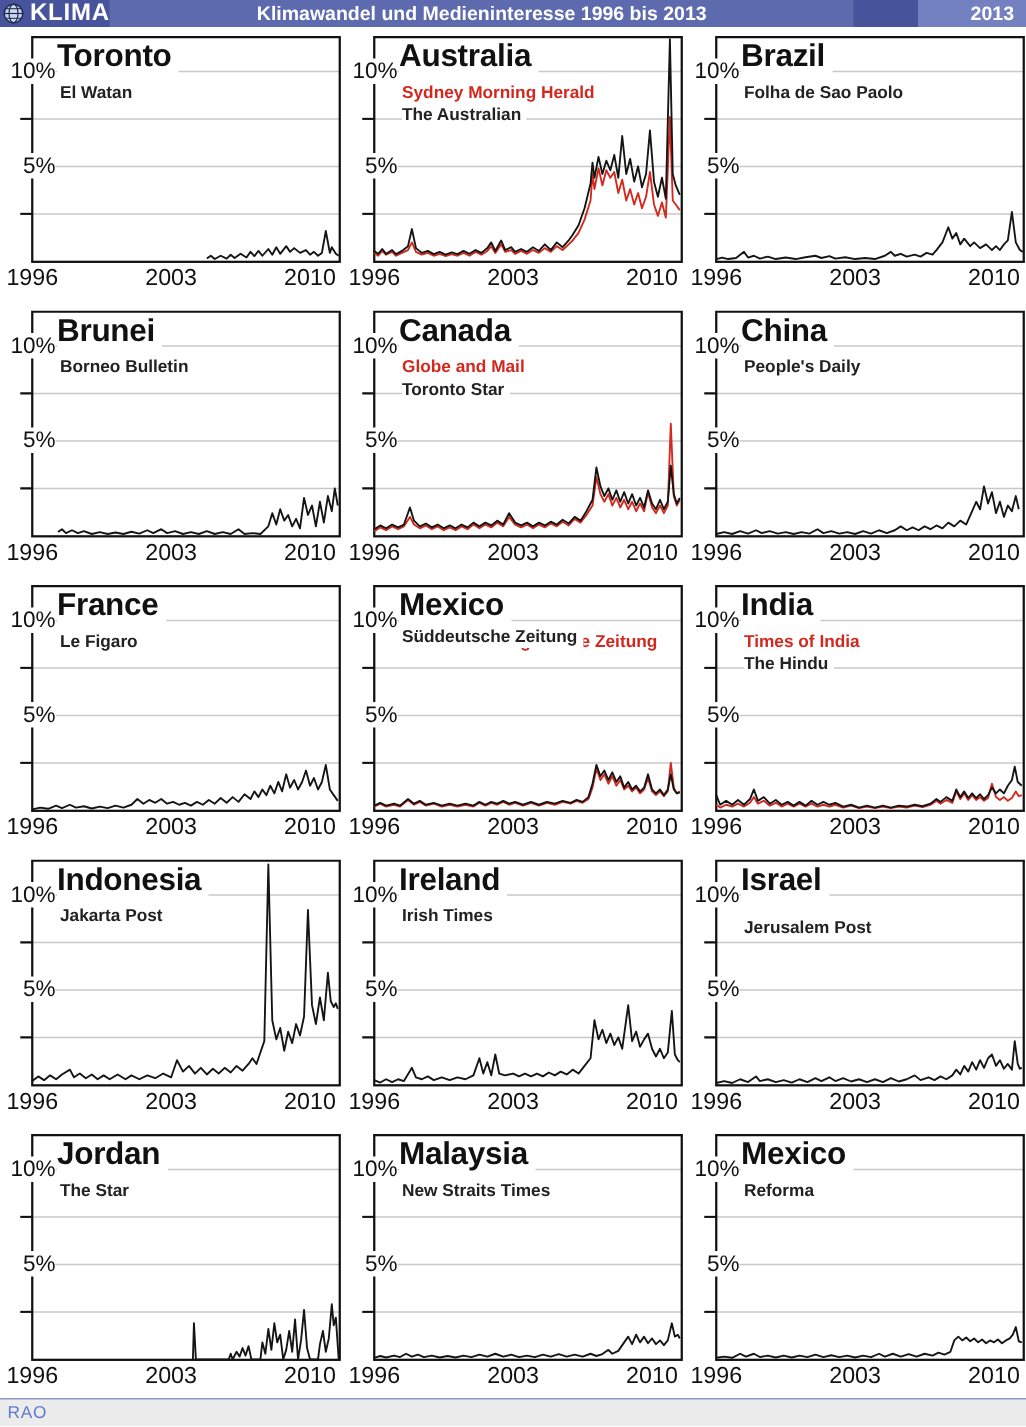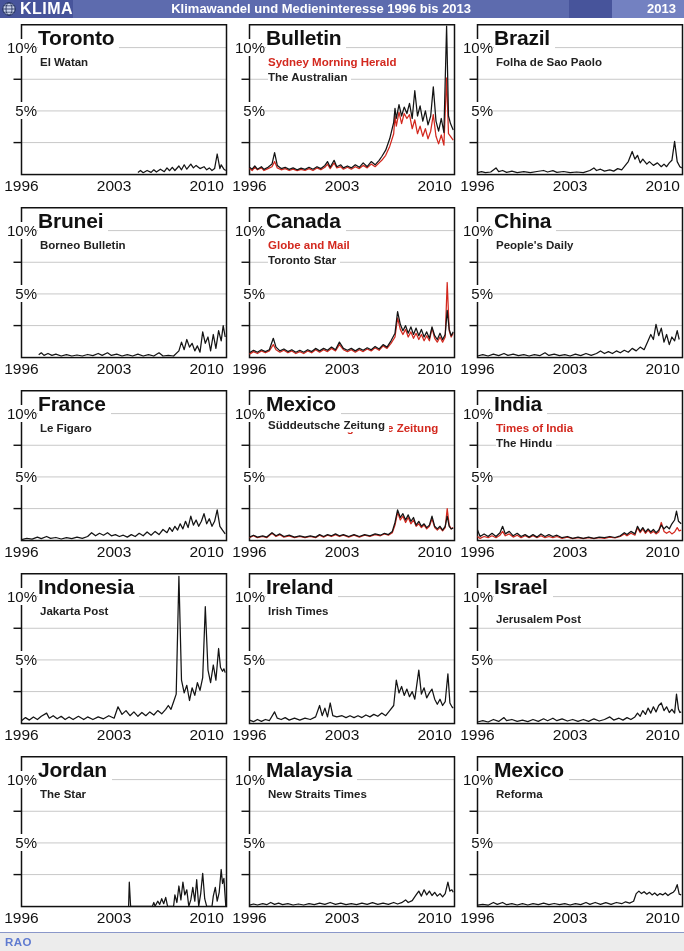--- a/index.html
+++ b/index.html
@@ -23,21 +23,21 @@
         background:#fff;line-height:17px;}
   .ctitle{position:absolute;left:38px;top:2px;font-size:21px;font-weight:bold;color:#111;
           background:#fff;padding-right:5px;line-height:24px;letter-spacing:-.2px;white-space:nowrap;}
   .paper{position:absolute;left:40px;font-size:11.5px;font-weight:600;background:#fff;
          padding-right:4px;line-height:14px;white-space:nowrap;}
   .xlab{position:absolute;top:153px;width:60px;text-align:center;font-size:15.5px;color:#111;}
   
   .bottombar{position:absolute;left:0;top:932px;width:684px;height:19px;background:#ececec;
              border-top:1px solid #8a97c9;box-sizing:border-box;display:flex;justify-content:space-between;
              align-items:center;padding:0 5px;font-size:11px;color:#3a3a3a;}
-  .rao{font-weight:bold;color:#5f7bd0;font-size:11.5px;letter-spacing:.5px;}
+  .rao{font-weight:normal;color:#5f7bd0;font-size:11.5px;letter-spacing:.5px;}
 </style>
 </head>
 <body>
 
 <div class="page">
   <header class="topbar">
     <div class="brand">
       <span class="logo">
         <svg width="14" height="14" viewBox="0 0 14 14">
           <circle cx="7" cy="7" r="6.2" fill="#cdd6ee" stroke="#1c2a55" stroke-width="1"></circle>
@@ -87,21 +87,21 @@
           <rect x="21.5" y="0.75" width="205" height="149.8" fill="none" stroke="#111111" stroke-width="1.5"></rect>
           <line x1="13.5" y1="118.5875" x2="21.5" y2="118.5875" stroke="#111111" stroke-width="1.4"></line>
           <line x1="13.5" y1="86.92500000000001" x2="21.5" y2="86.92500000000001" stroke="#111111" stroke-width="1.4"></line>
           <line x1="13.5" y1="55.2625" x2="21.5" y2="55.2625" stroke="#111111" stroke-width="1.4"></line>
           <line x1="13.5" y1="23.60000000000001" x2="21.5" y2="23.60000000000001" stroke="#111111" stroke-width="1.4"></line>
           <path d="M21.5 144.6L24.1 146.5L26.8 143.3L29.4 145.8L33.4 143.9L36.0 146.5L40.0 144.6L44.0 142.7L46.6 137.6L49.3 143.9L53.2 145.8L57.2 144.6L61.2 146.5L65.1 145.2L69.1 146.7L73.1 145.4L77.0 146.5L81.0 144.6L85.0 146.5L89.0 143.9L92.9 145.8L96.9 143.3L99.5 140.1L102.2 144.6L106.1 138.9L108.8 143.9L112.8 142.7L115.4 145.2L119.4 143.3L123.3 145.2L127.3 142.7L131.3 144.6L135.2 141.4L139.2 143.9L143.2 140.1L147.1 142.7L151.1 138.9L153.8 136.3L157.7 131.3L161.7 122.4L165.7 109.7L167.0 92.0L168.3 102.1L171.0 88.2L173.6 99.6L176.2 89.5L178.9 94.5L181.5 90.7L184.2 104.7L186.8 95.8L189.5 109.7L192.1 102.1L194.8 112.3L197.4 104.7L200.0 114.8L202.7 107.2L205.3 90.7L208.0 112.3L210.6 119.9L213.3 111.0L215.9 121.1L218.6 54.0L220.5 109.7L222.5 112.3L225.2 116.1" fill="none" stroke="#d3281e" stroke-width="1.25" stroke-linejoin="round"></path>
           <path d="M21.5 143.3L24.1 145.2L26.8 142.0L29.4 145.2L33.4 142.7L36.0 145.4L40.0 143.3L44.0 140.1L46.6 128.7L49.3 141.4L53.2 144.6L57.2 143.3L61.2 145.4L65.1 143.9L69.1 145.8L73.1 144.2L77.0 145.4L81.0 143.3L85.0 145.2L89.0 142.7L92.9 144.6L96.9 141.4L99.5 137.6L102.2 143.3L106.1 136.3L108.8 142.7L112.8 140.8L115.4 143.9L119.4 142.0L123.3 143.9L127.3 140.8L131.3 143.3L135.2 138.9L139.2 142.7L143.2 137.6L147.1 140.8L151.1 136.3L153.8 132.5L157.7 126.2L161.7 114.8L165.7 98.3L167.0 84.4L168.3 94.5L171.0 80.6L173.6 92.0L176.2 83.1L178.9 89.5L181.5 79.3L184.2 94.5L186.8 66.7L189.5 92.0L192.1 81.9L194.8 97.1L197.4 86.9L200.0 100.9L202.7 92.0L205.3 62.9L208.0 97.1L210.6 107.2L213.3 94.5L215.9 108.5L218.6 2.1L220.5 92.0L222.5 99.6L225.2 105.9" fill="none" stroke="#141414" stroke-width="1.25" stroke-linejoin="round"></path>
         </svg>
         <span class="ylab" style="top: 14.6px;">10%</span>
         <span class="ylab" style="top: 77.925px;">5%</span>
-        <div class="ctitle">Bulletin</div>
+        <div class="ctitle">Australia</div>
         <div class="paper" style="top: 31px; color: rgb(211, 40, 30);">Sydney Morning Herald</div>
         <div class="paper" style="top: 46px; color: rgb(34, 34, 34);">The Australian</div>
         <span class="xlab" style="left: -8.5px;">1996</span>
         <span class="xlab" style="left: 84.0806px;">2003</span>
         <span class="xlab" style="left: 176.661px;">2010</span>
       </section>
       <section class="panel">
         <svg width="228" height="152" class="plot">
           <line x1="21.5" y1="118.5875" x2="226.5" y2="118.5875" stroke="#c8c8c8" stroke-width="1"></line>
           <line x1="21.5" y1="86.92500000000001" x2="226.5" y2="86.92500000000001" stroke="#c8c8c8" stroke-width="1"></line>

